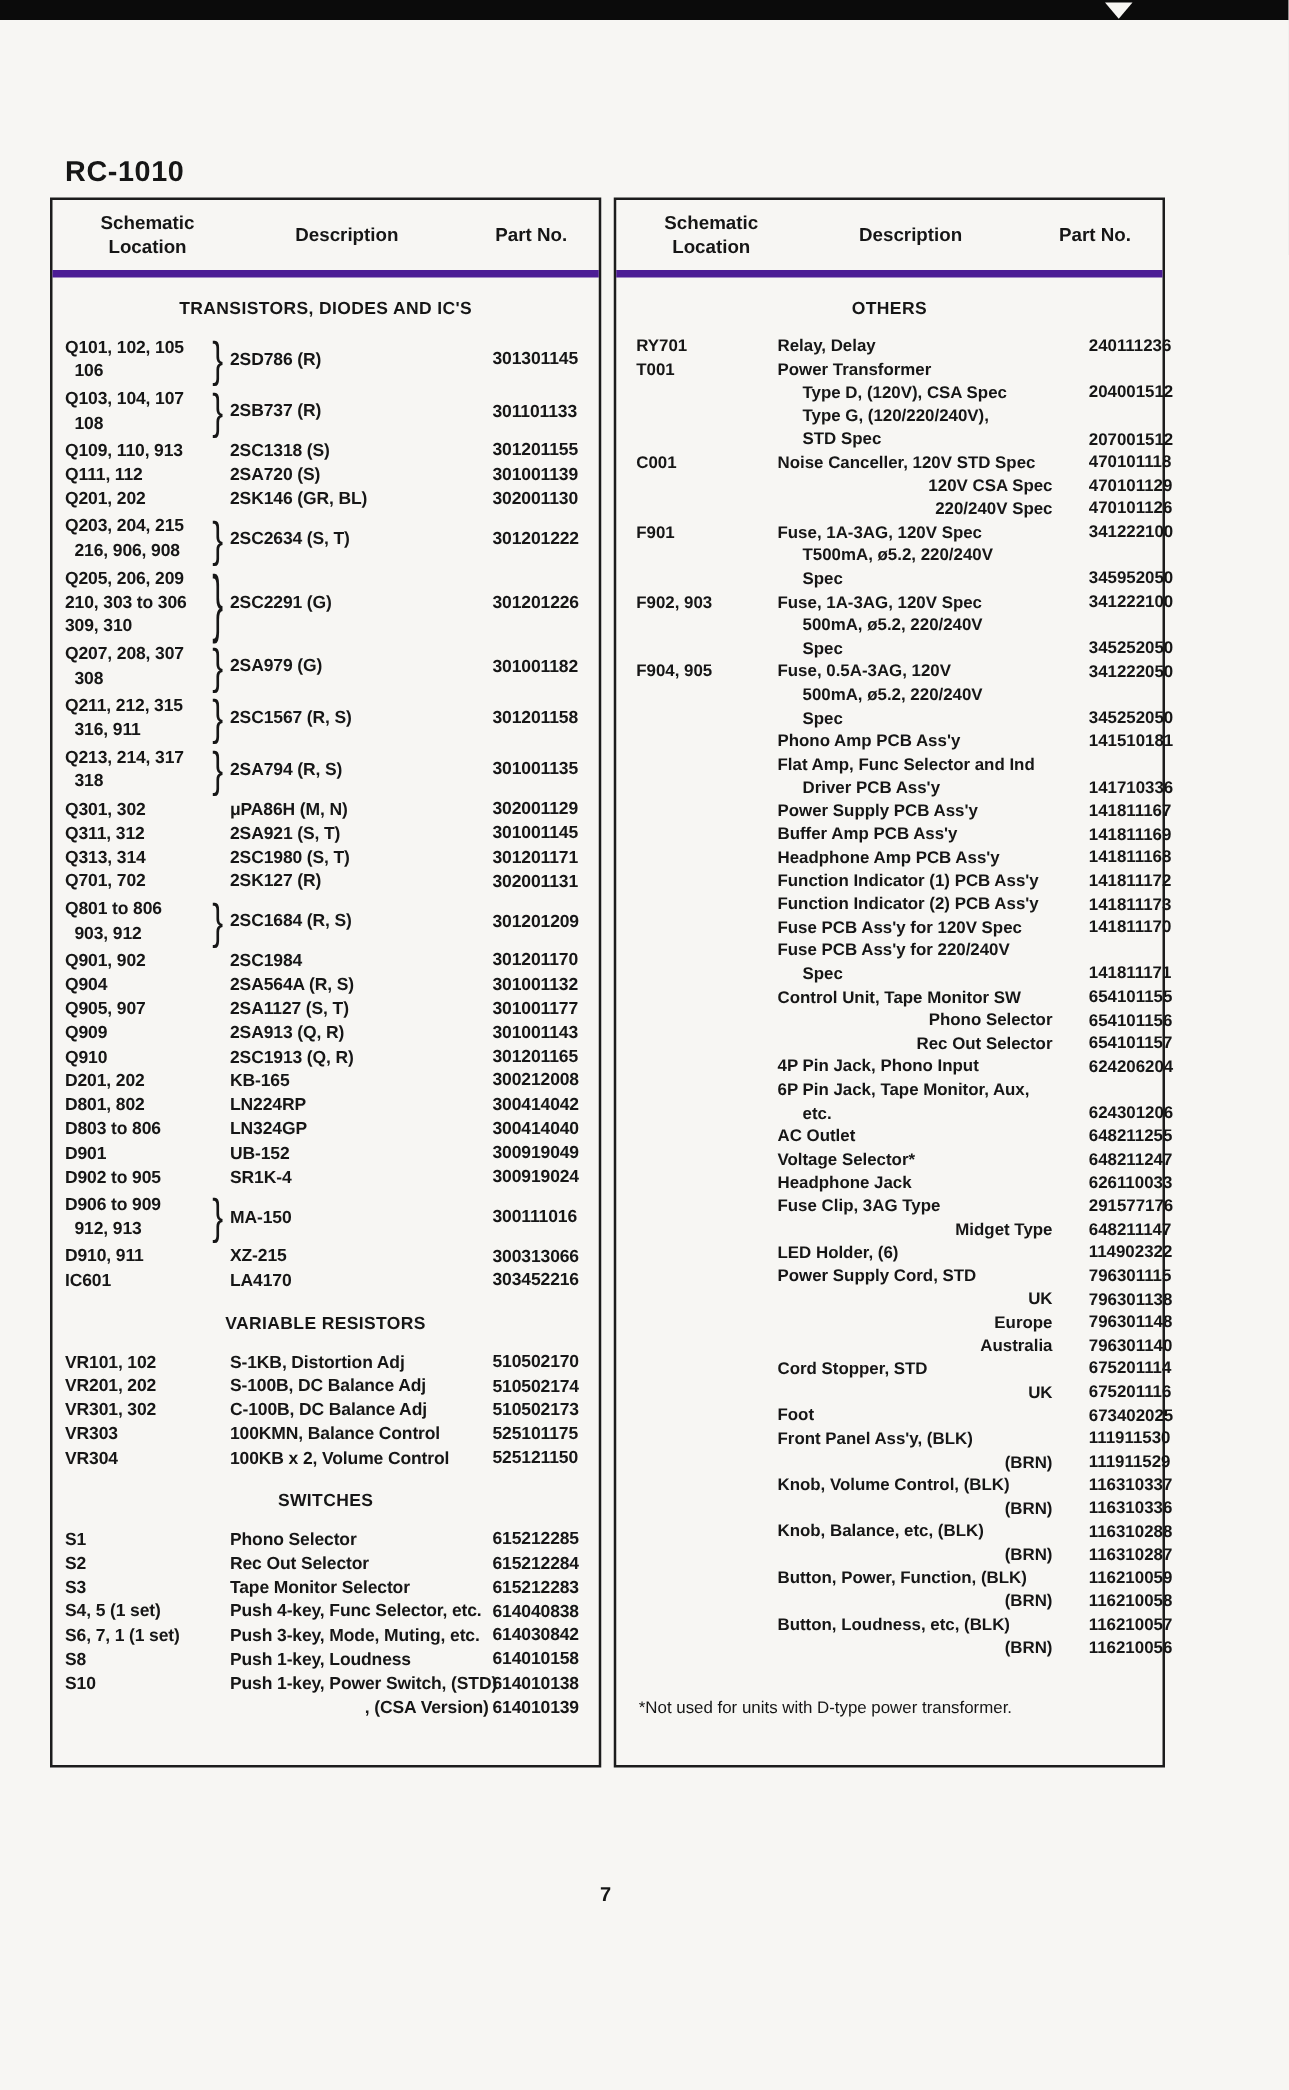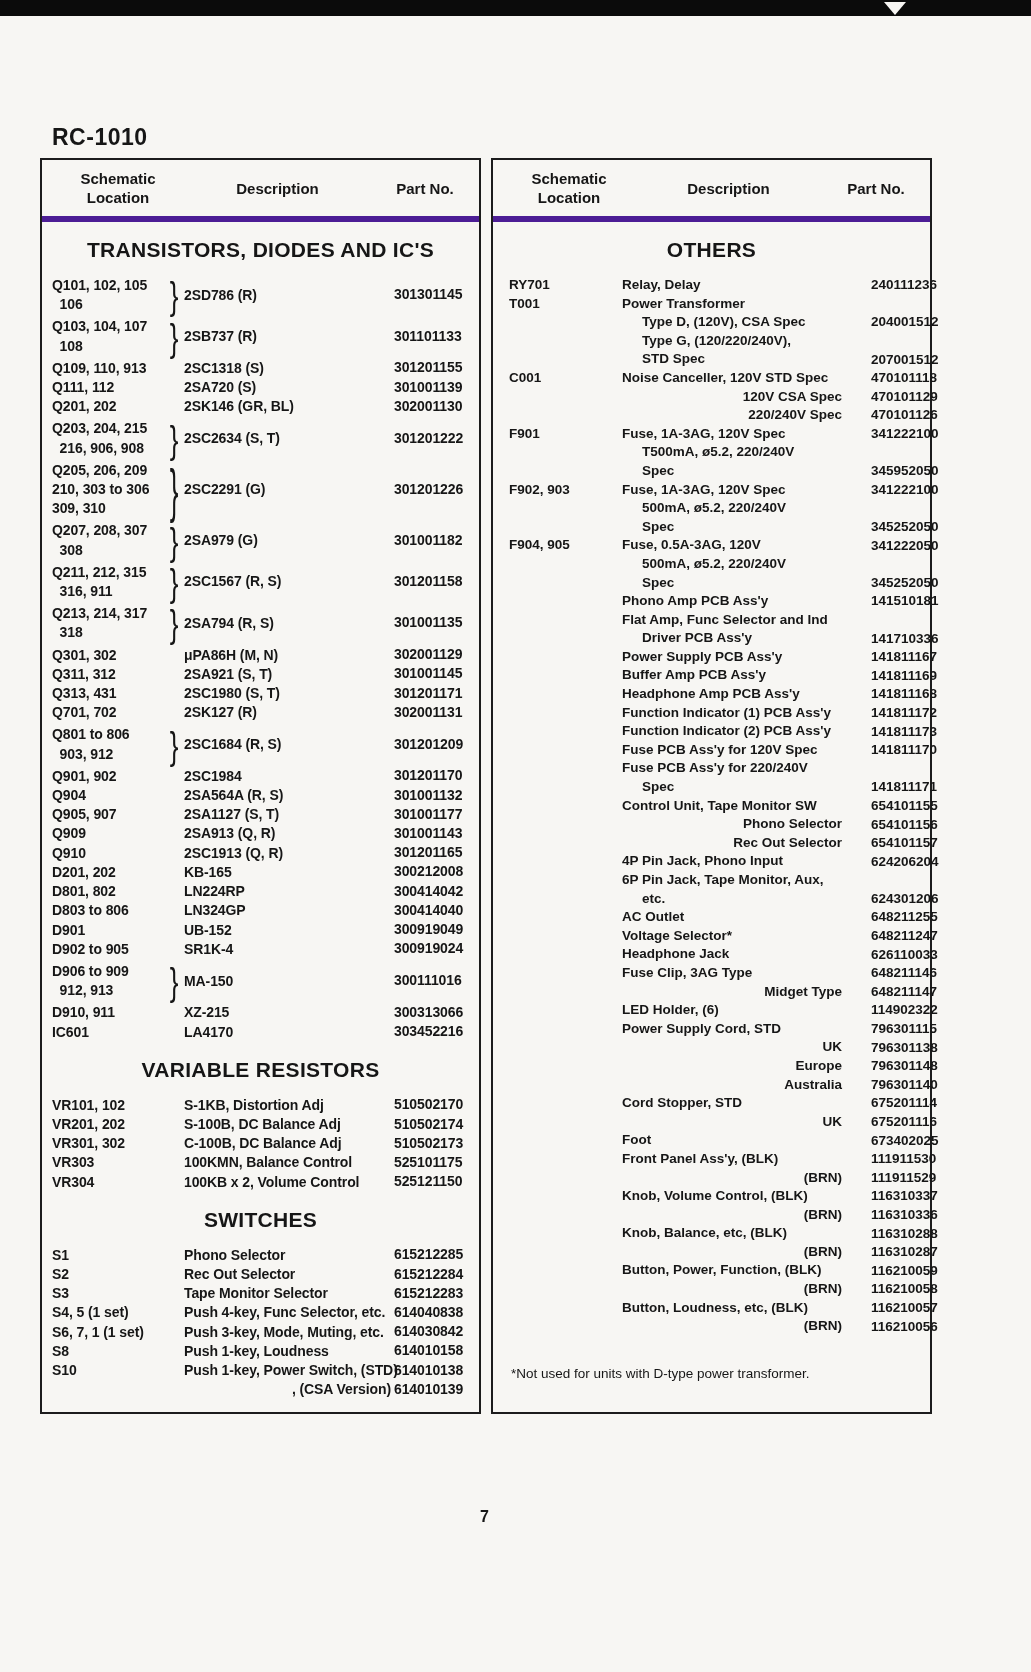--- a/index.html
+++ b/index.html
@@ -14,21 +14,21 @@
   .topbar{position:absolute;top:0;left:0;width:1031px;height:16px;background:#0b0b0b;}
   .notch{position:absolute;left:884px;top:2px;width:0;height:0;
     border-left:11px solid transparent;border-right:11px solid transparent;border-top:13px solid #f7f6f3;}
   .model{position:absolute;top:124px;left:52px;font-size:23px;font-weight:700;letter-spacing:.5px;}
   .tables{position:absolute;top:158px;left:40px;display:flex;gap:10px;}
   .ptable{width:441px;height:1256px;border:2px solid #1c1c1c;box-sizing:border-box;background:transparent;}
   .thead{display:flex;align-items:center;height:56px;border-bottom:6px solid #4c1d95;padding-left:10px;font-size:15px;font-weight:700;}
   .th-loc{width:132px;text-align:center;line-height:1.3;display:flex;flex-direction:column;}
   .th-desc{flex:1;text-align:center;}
   .th-part{width:108px;text-align:center;}
-  .section-title{text-align:center;font-size:21px;font-weight:700;margin:16px 0 14px;letter-spacing:.3px;}
+  .section-title{text-align:center;font-size:14px;font-weight:700;margin:16px 0 14px;letter-spacing:.3px;}
   .row{position:relative;display:flex;align-items:center;font-weight:700;}
   .lt .row{padding-left:10px;font-size:14px;line-height:19.2px;letter-spacing:-.1px;}
   .rt .row{padding-left:16px;font-size:13.5px;line-height:18.6px;}
   .row.grp{margin:3px 0;}
   .loc{display:flex;flex-direction:column;}
   .lt .loc{width:112px;}
   .rt .loc{width:113px;}
   .loc-line{white-space:pre;}
   .brace{width:20px;display:flex;align-items:center;justify-content:center;font-weight:400;}
   .brace span{display:block;line-height:1;}
@@ -179,21 +179,21 @@
           <div class="row">
             <div class="loc">
               <div class="loc-line">Q311, 312</div>
             </div>
             <div class="brace"></div>
             <div class="desc">2SA921 (S, T)</div>
             <div class="part">301001145</div>
           </div>
           <div class="row">
             <div class="loc">
-              <div class="loc-line">Q313, 431</div>
+              <div class="loc-line">Q313, 314</div>
             </div>
             <div class="brace"></div>
             <div class="desc">2SC1980 (S, T)</div>
             <div class="part">301201171</div>
           </div>
           <div class="row">
             <div class="loc">
               <div class="loc-line">Q701, 702</div>
             </div>
             <div class="brace"></div>
@@ -695,21 +695,21 @@
               <div class="loc-line"></div>
             </div>
             <div class="desc">Headphone Jack</div>
             <div class="part">626110033</div>
           </div>
           <div class="row">
             <div class="loc">
               <div class="loc-line"></div>
             </div>
             <div class="desc">Fuse Clip, 3AG Type</div>
-            <div class="part">648211146</div>
+            <div class="part">291577176</div>
           </div>
           <div class="row">
             <div class="loc">
               <div class="loc-line"></div>
             </div>
             <div class="desc right">Midget Type</div>
             <div class="part">648211147</div>
           </div>
           <div class="row">
             <div class="loc">

